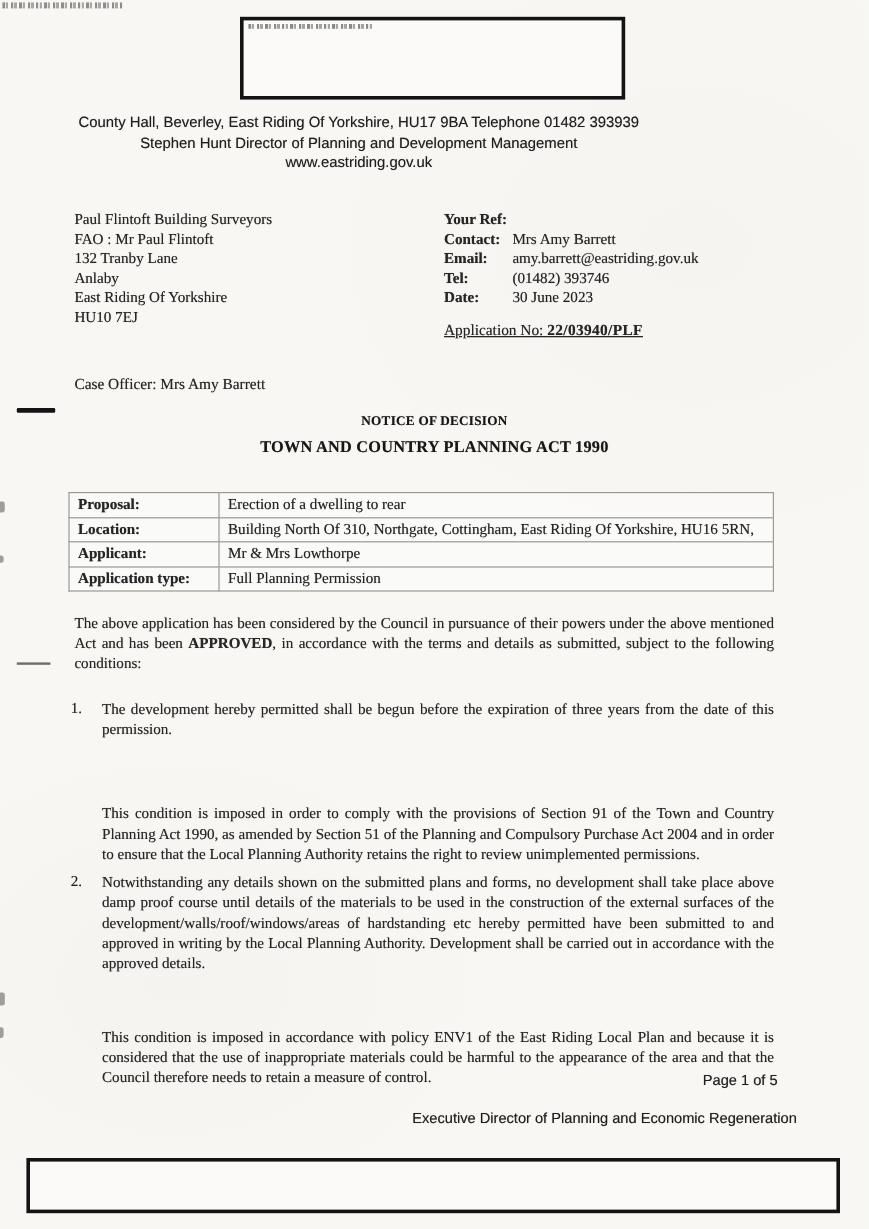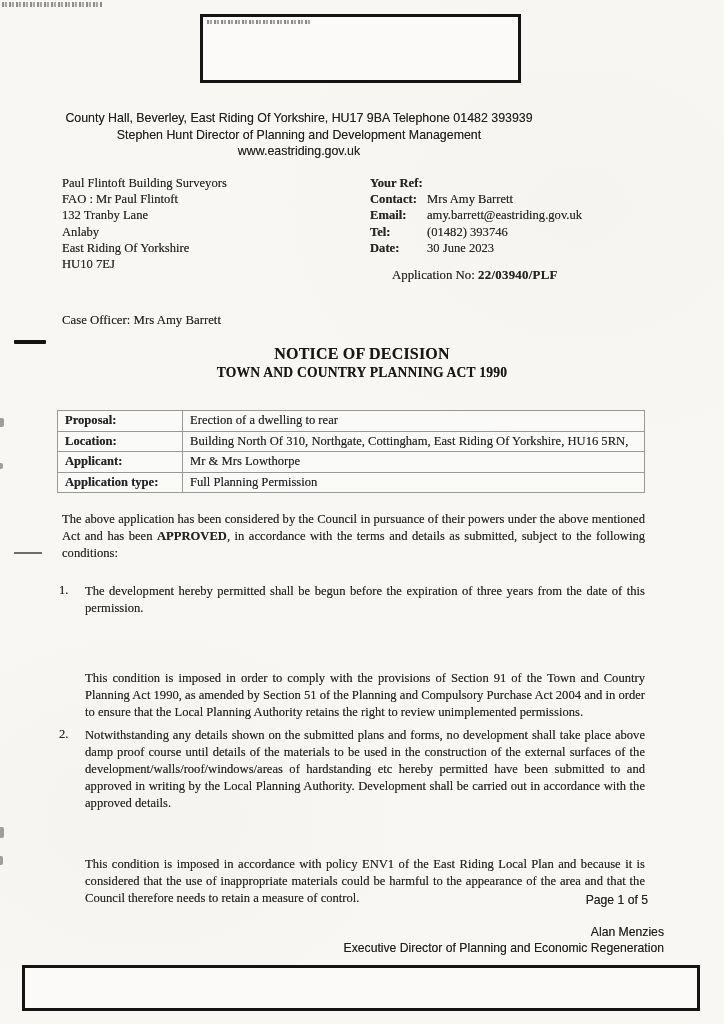--- a/index.html
+++ b/index.html
@@ -33,47 +33,47 @@
   }
   .print-header { position: absolute; left: 2px; top: 2px; width: 100px; height: 5px; opacity: 0.8; }
 
   .logo-box {
     position: absolute; left: 200px; top: 14px; width: 315px; height: 63px;
     border: 3px solid #141414; background: #fbfaf8;
   }
   .logo-box .smudge { position: absolute; left: 4px; top: 3px; width: 103px; height: 4px; opacity: 0.85; }
 
   .letterhead {
-    position: absolute; left: 0; top: 110px; width: 598px;
+    position: absolute; left: 0; top: 94px; width: 598px;
     text-align: center; font-size: 12.4px; line-height: 16.5px; color: #1f1f1f;
   }
 
   .recipient {
     position: absolute; left: 62px; top: 175px;
     font-size: 12.6px; line-height: 16.2px;
   }
   .recipient div { white-space: nowrap; }
 
   .refblock {
     position: absolute; left: 370px; top: 175px;
     font-size: 12.6px; line-height: 16.2px;
   }
   .refrow { display: flex; }
   .reflabel { font-weight: bold; width: 57px; flex: 0 0 57px; }
-  .app-no { position: absolute; left: 392px; top: 268px; font-size: 12.8px; }
+  .app-no { position: absolute; left: 370px; top: 268px; font-size: 12.8px; text-decoration: underline; }
   .app-no b { letter-spacing: 0.3px; }
 
   .case-officer { position: absolute; left: 62px; top: 313px; font-size: 12.8px; }
 
   .mark-dash-1 { position: absolute; left: 14px; top: 340px; width: 32px; height: 4px; background: #141414; border-radius: 1px; }
   .mark-dash-2 { position: absolute; left: 14px; top: 552px; width: 28px; height: 2px; background: #4a4a4a; opacity: 0.8; }
   .edge-mark { position: absolute; left: 0; background: #555; opacity: 0.55; border-radius: 0 2px 2px 0; }
 
   .title-1 { position: absolute; left: 0; top: 345px; width: 724px; text-align: center;
-             font-weight: bold; font-size: 16px; letter-spacing: 0.2px; color: #171717; }
+             font-weight: bold; font-size: 11px; letter-spacing: 0.2px; color: #171717; }
   .title-2 { position: absolute; left: 0; top: 365px; width: 724px; text-align: center;
              font-weight: bold; font-size: 13.6px; letter-spacing: 0.2px; color: #171717; }
 
   table.details {
     position: absolute; left: 57px; top: 410px; width: 588px;
     border-collapse: collapse; font-size: 12.6px;
     background: rgba(255,255,255,0.35);
   }
   table.details td {
     border: 1px solid #9a9a94;
@@ -200,19 +200,18 @@
   <div class="cond-num n1 serif fuzz">1.</div>
   <div class="para c1 serif fuzz">The development hereby permitted shall be begun before the expiration of three years from the date of this permission.</div>
   <div class="para r1 serif fuzz">This condition is imposed in order to comply with the provisions of Section 91 of the Town and Country Planning Act 1990, as amended by Section 51 of the Planning and Compulsory Purchase Act 2004 and in order to ensure that the Local Planning Authority retains the right to review unimplemented permissions.</div>
 
   <div class="cond-num n2 serif fuzz">2.</div>
   <div class="para c2 serif fuzz">Notwithstanding any details shown on the submitted plans and forms, no development shall take place above damp proof course until details of the materials to be used in the construction of the external surfaces of the development/walls/roof/windows/areas of hardstanding etc hereby permitted have been submitted to and approved in writing by the Local Planning Authority.  Development shall be carried out in accordance with the approved details.</div>
   <div class="para r2 serif fuzz">This condition is imposed in accordance with policy ENV1 of the East Riding Local Plan and because it is considered that the use of inappropriate materials could be harmful to the appearance of the area and that the Council therefore needs to retain a measure of control.</div>
 
   <div class="page-num fuzz">Page 1 of 5</div>
   <div class="signature fuzz">
-    <div>Alan Menzies</div>
     <div>Executive Director of Planning and Economic Regeneration</div>
   </div>
 
   <div class="footer-box"></div>
 
 </div>
 
 </body></html>

